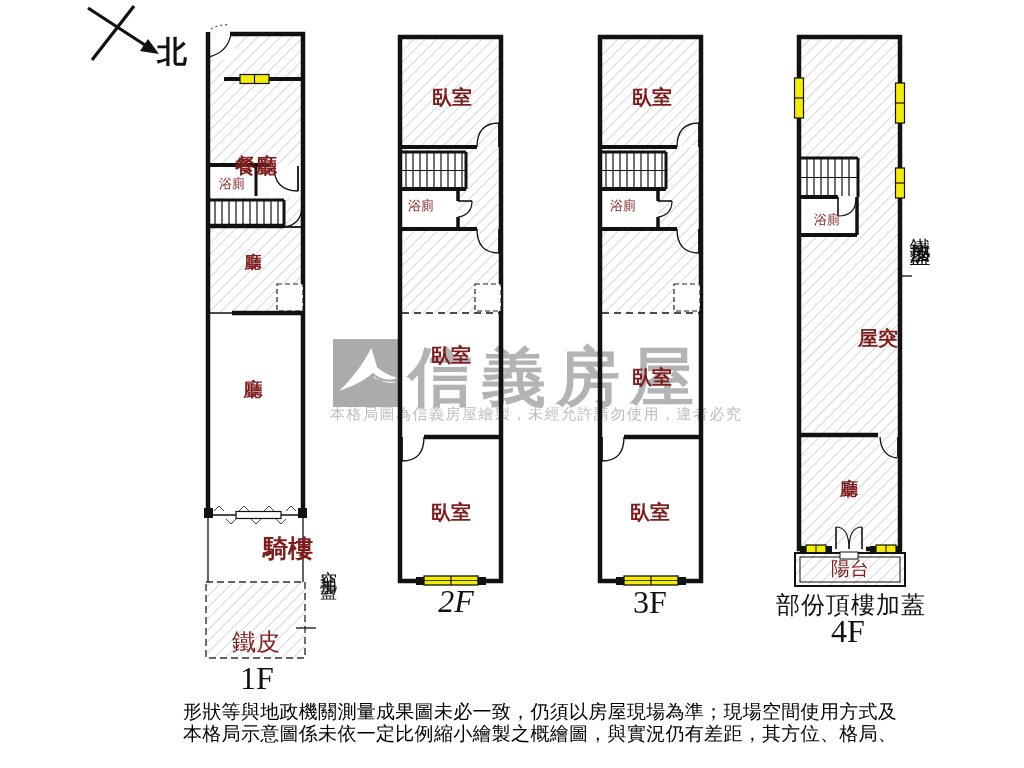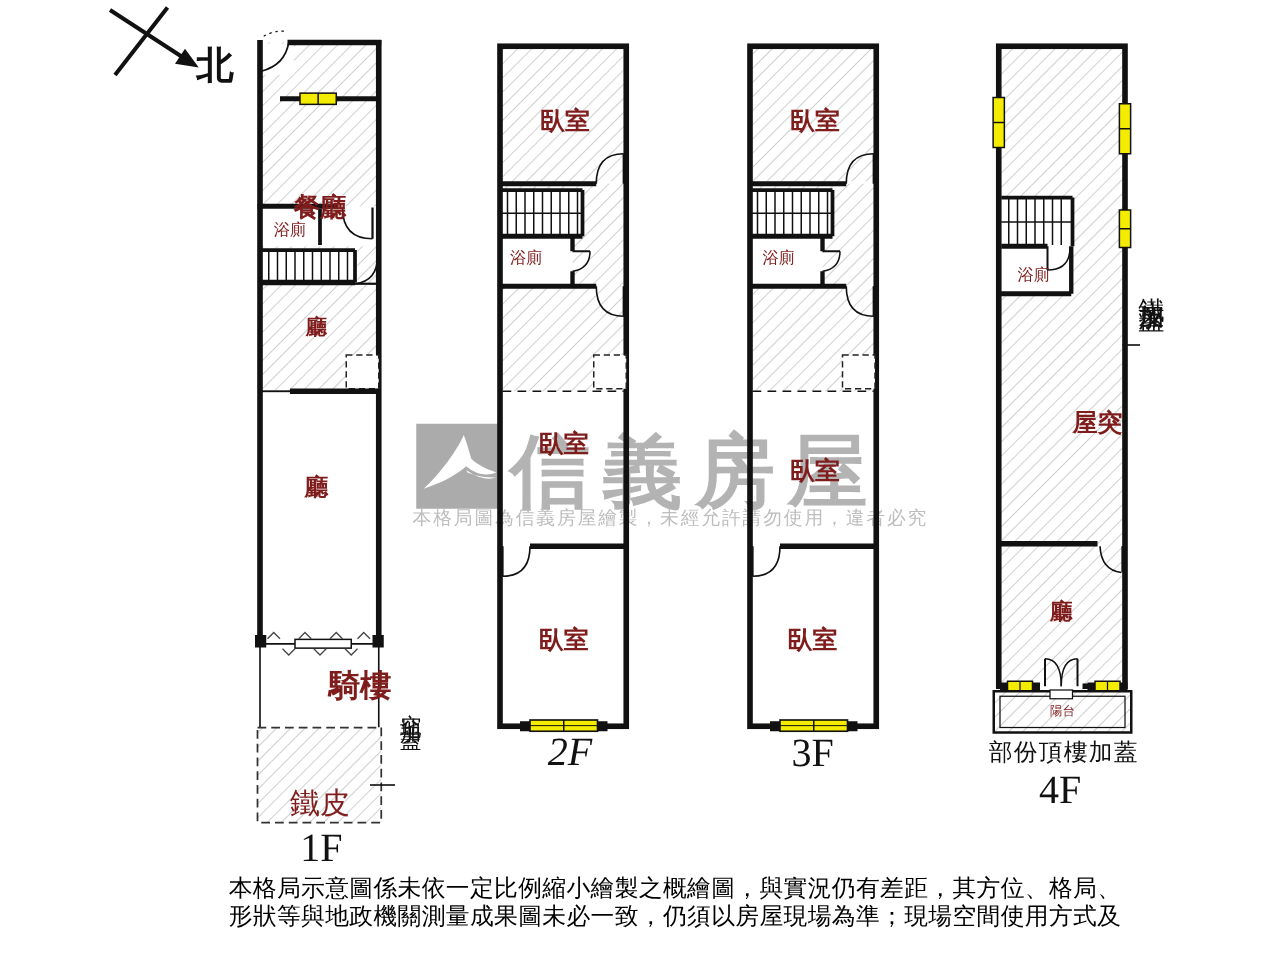--- a/index.html
+++ b/index.html
@@ -14,21 +14,21 @@
              letter-spacing:1.5px;white-space:nowrap;}
   
   .rl{position:absolute;transform:translate(-50%,-50%);white-space:nowrap;color:#7f1d1d;}
   
   .fc{position:absolute;transform:translateX(-50%);font-family:"Liberation Serif",serif;
       font-size:32px;color:#111;white-space:nowrap;}
   
   .vnote{position:absolute;writing-mode:vertical-rl;text-orientation:upright;
          color:#111;white-space:nowrap;}
   .north{position:absolute;left:157px;top:32px;font-size:30px;font-weight:600;}
-  .cap4{position:absolute;transform:translateX(-50%);font-size:19px;font-weight:500;
+  .cap4{position:absolute;transform:translateX(-50%);font-size:24px;font-weight:500;
         letter-spacing:1px;white-space:nowrap;}
   .disclaimer{position:absolute;left:183px;top:701px;font-size:19px;line-height:21.5px;
               letter-spacing:0.3px;color:#000;white-space:nowrap;}
   svg{display:block;}
 </style>
 </head>
 <body>
 
 <div class="canvas">
 
@@ -296,23 +296,23 @@
 
   <div class="rl" style="left:652px;top:97px;font-size:20px;font-weight:600;">臥室</div>
   <div class="rl" style="left:623px;top:206px;font-size:13px;">浴廁</div>
   <div class="rl" style="left:652px;top:377px;font-size:20px;font-weight:600;">臥室</div>
   <div class="rl" style="left:650px;top:512px;font-size:20px;font-weight:600;">臥室</div>
   <div class="fc" style="left:650px;top:584px;">3F</div>
 
   <div class="rl" style="left:827px;top:220px;font-size:13px;">浴廁</div>
   <div class="rl" style="left:878px;top:338px;font-size:20px;font-weight:600;">屋突</div>
   <div class="rl" style="left:849px;top:489px;font-size:18px;font-weight:600;">廳</div>
-  <div class="rl" style="left:850px;top:569px;font-size:10px;">陽台</div>
+  <div class="rl" style="left:850px;top:569px;font-size:19px;">陽台</div>
   <div class="cap4" style="left:851px;top:589px;">部份頂樓加蓋</div>
   <div class="fc" style="left:848px;top:613px;">4F</div>
   <div class="vnote" style="left:906px;top:222px;font-size:21px;letter-spacing:2px;">鐵皮加蓋</div>
 
   <div class="disclaimer">
+    <div>形狀等與地政機關測量成果圖未必一致，仍須以房屋現場為準；現場空間使用方式及</div>
     <div>本格局示意圖係未依一定比例縮小繪製之概繪圖，與實況仍有差距，其方位、格局、</div>
-    <div>形狀等與地政機關測量成果圖未必一致，仍須以房屋現場為準；現場空間使用方式及</div>
   </div>
 
 </div>
 
 </body></html>

